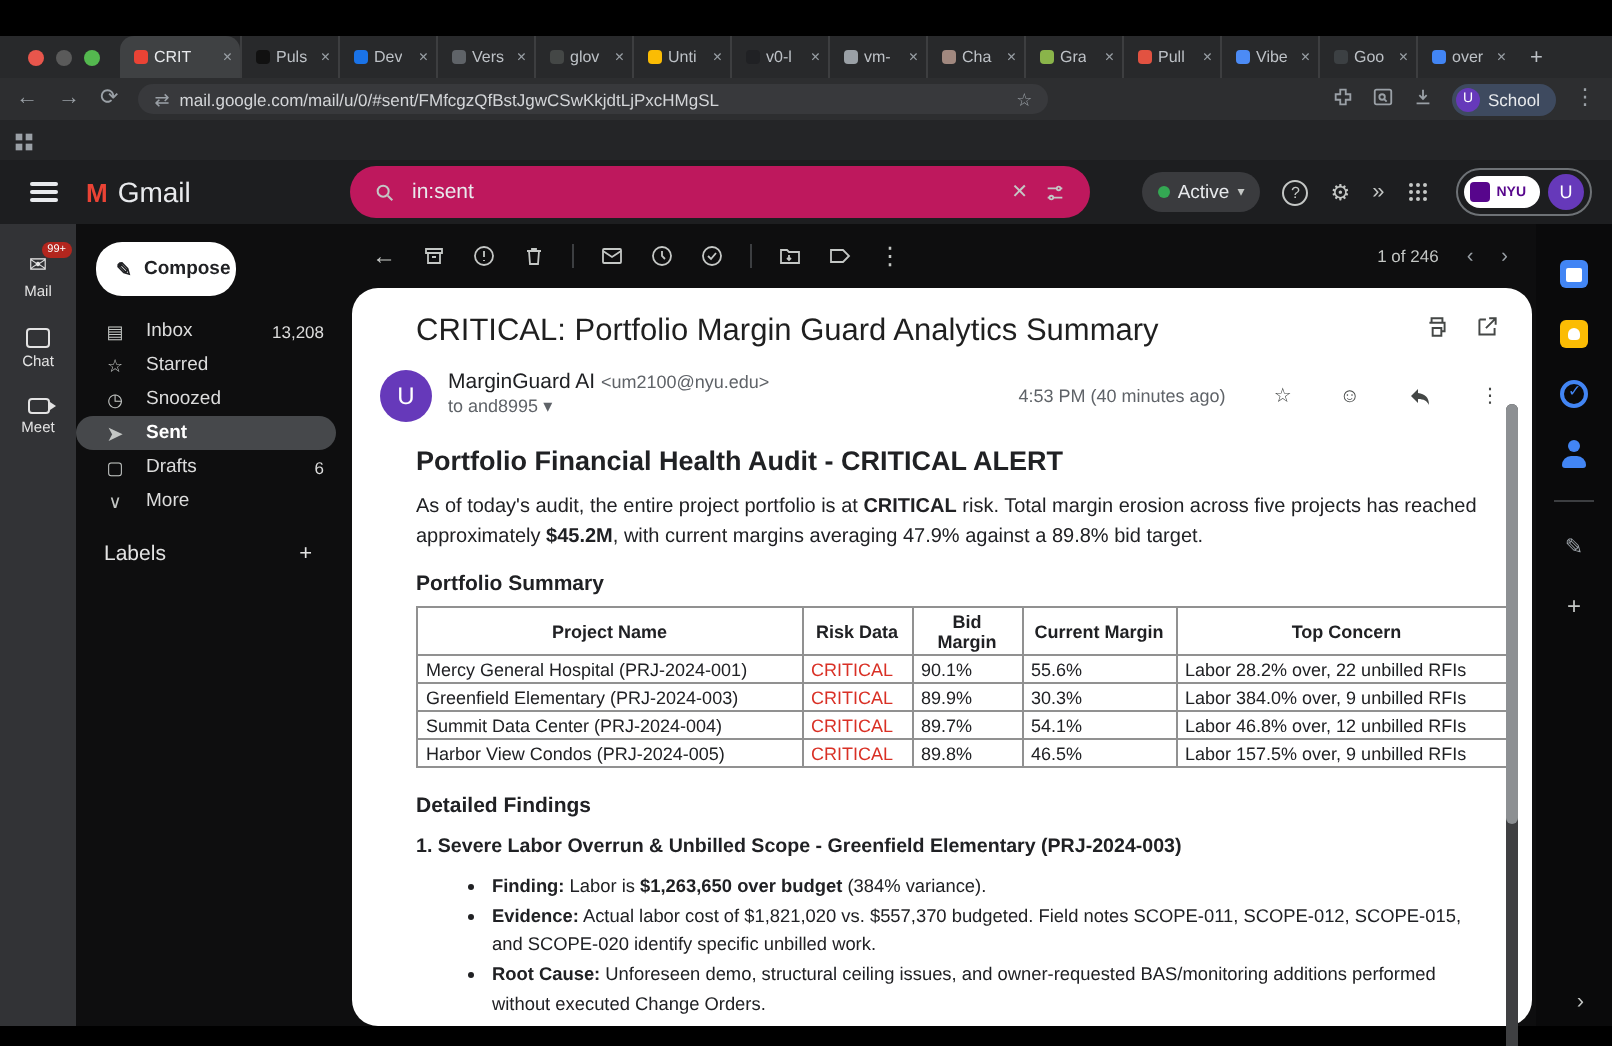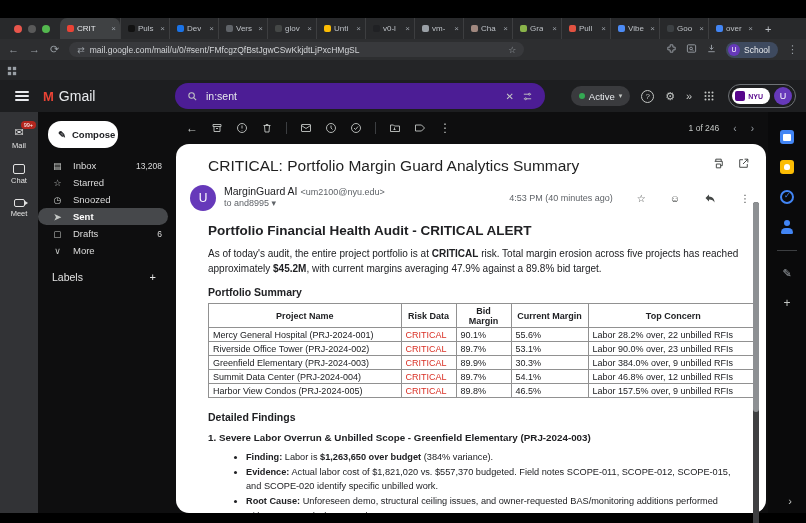--- a/index.html
+++ b/index.html
@@ -35,21 +35,21 @@
   
   #gmail { position:absolute; top:60px; left:0; width:806px; height:453px; background:#0e0e0f; }
   #topstrip { position:absolute; top:0; left:0; width:806px; height:20px; background:#242527; }
   #gheader { position:absolute; top:20px; left:0; width:806px; height:32px; background:#1d1e20;
     display:flex; align-items:center; }
   .hamburger { width:14px; display:flex; flex-direction:column; gap:2.5px; margin:0 14px 0 15px; }
   .hamburger i { height:1.5px; background:#e8eaed; border-radius:1px; }
   #glogo { display:flex; align-items:center; gap:5px; color:#e8eaed; font-size:14px; }
   #glogo .gm { color:#ea4335; font-weight:700; font-size:13px; }
   #searchpill { position:absolute; left:175px; top:3px; width:370px; height:26px;
-    background:#4c1d95; border-radius:13px; display:flex; align-items:center; gap:8px;
+    background:#be185d; border-radius:13px; display:flex; align-items:center; gap:8px;
     padding:0 12px; color:#e8eaed; font-size:10.5px; }
   #searchpill .xi { margin-left:auto; color:#c4c7c5; font-size:10px; }
   #activepill { display:flex; align-items:center; gap:4px; background:#3a3b3e; height:20px;
     border-radius:10px; padding:0 8px; color:#e8eaed; font-size:9.5px; }
   .gdot { width:6px; height:6px; border-radius:50%; background:#34a853; }
   .hic { color:#c4c7c5; font-size:11px; }
   .help-circ { width:13px; height:13px; border:1.2px solid #c4c7c5; border-radius:50%;
     color:#c4c7c5; font-size:8px; display:flex; align-items:center; justify-content:center; }
   #acctpill { display:flex; align-items:center; gap:4px; border:1px solid #6e7276;
     border-radius:13px; padding:2px 3px 2px 3px; margin:0 10px 0 2px; }
@@ -485,27 +485,20 @@
           </thead>
           <tbody>
             <tr>
                 <td>Mercy General Hospital (PRJ-2024-001)</td>
                 <td class="red" style="color: rgb(217, 48, 37);">CRITICAL</td>
                 <td>90.1%</td>
                 <td>55.6%</td>
                 <td>Labor 28.2% over, 22 unbilled RFIs</td>
               </tr>
             <tr>
-                <td>Riverside Office Tower (PRJ-2024-002)</td>
-                <td class="red" style="color: rgb(217, 48, 37);">CRITICAL</td>
-                <td>89.7%</td>
-                <td>53.1%</td>
-                <td>Labor 90.0% over, 23 unbilled RFIs</td>
-              </tr>
-            <tr>
                 <td>Greenfield Elementary (PRJ-2024-003)</td>
                 <td class="red" style="color: rgb(217, 48, 37);">CRITICAL</td>
                 <td>89.9%</td>
                 <td>30.3%</td>
                 <td>Labor 384.0% over, 9 unbilled RFIs</td>
               </tr>
             <tr>
                 <td>Summit Data Center (PRJ-2024-004)</td>
                 <td class="red" style="color: rgb(217, 48, 37);">CRITICAL</td>
                 <td>89.7%</td>

